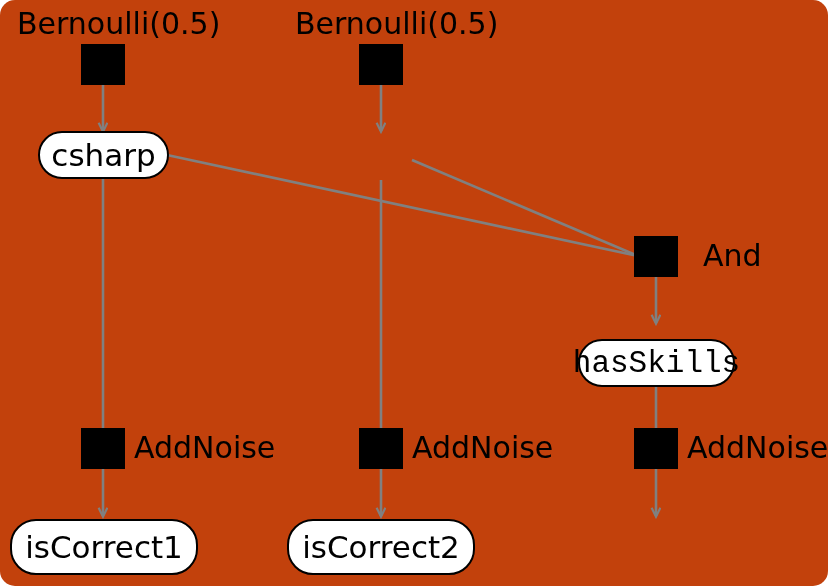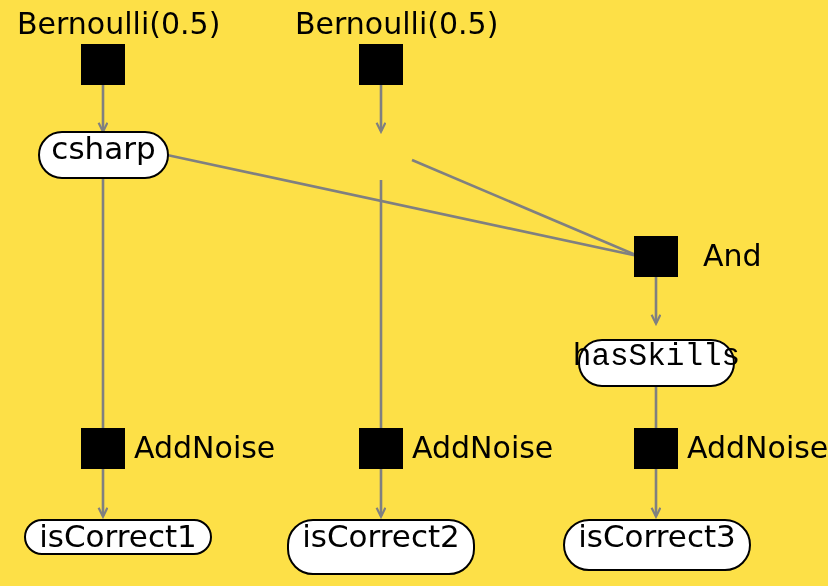--- a/index.html
+++ b/index.html
@@ -8,22 +8,23 @@
     padding: 0;
     background: #ffffff;
   }
   body {
     font-family: "DejaVu Sans", "Liberation Sans", sans-serif;
   }
   #graph-canvas {
     position: relative;
     width: 828px;
     height: 586px;
-    background: #fde047;
+    background: #c2410c;
     overflow: hidden;
+    border-radius: 15px;
   }
   #edge-layer {
     position: absolute;
     left: 0;
     top: 0;
     width: 828px;
     height: 586px;
     pointer-events: none;
   }
   .node-layer {
@@ -33,21 +34,21 @@
     width: 828px;
     height: 586px;
   }
   
   .var-node {
     position: absolute;
     box-sizing: border-box;
     background: #ffffff;
     border: 2px solid #000000;
     display: flex;
-    align-items: flex-start;
+    align-items: center;
     justify-content: center;
     color: #000000;
     white-space: nowrap;
   }
   .var-node .var-label {
     font-size: 31px;
     line-height: 1;
     letter-spacing: 0px;
   }
   
@@ -125,26 +126,23 @@
 
     <div class="factor-node" style="left:81px; top:428px; width:44px; height:41px;"></div>
     <div class="graph-label" style="left:134px; top:433px;">AddNoise</div>
 
     <div class="factor-node" style="left:359px; top:428px; width:44px; height:41px;"></div>
     <div class="graph-label" style="left:412px; top:433px;">AddNoise</div>
 
     <div class="factor-node" style="left:634px; top:428px; width:44px; height:41px;"></div>
     <div class="graph-label" style="left:687px; top:433px;">AddNoise</div>
 
-    <div class="var-node" style="left:24px; top:519px; width:188px; height:36px; border-radius:26px/26px;">
+    <div class="var-node" style="left:10px; top:519px; width:188px; height:56px; border-radius:26px/26px;">
       <span class="var-label">isCorrect1</span>
     </div>
 
     <div class="var-node" style="left:287px; top:519px; width:188px; height:56px; border-radius:26px/26px;">
       <span class="var-label">isCorrect2</span>
     </div>
 
-    <div class="var-node" style="left:563px; top:519px; width:188px; height:52px; border-radius:26px/26px;">
-      <span class="var-label">isCorrect3</span>
-    </div>
 
   </div>
 </div>
 
 </body></html>

